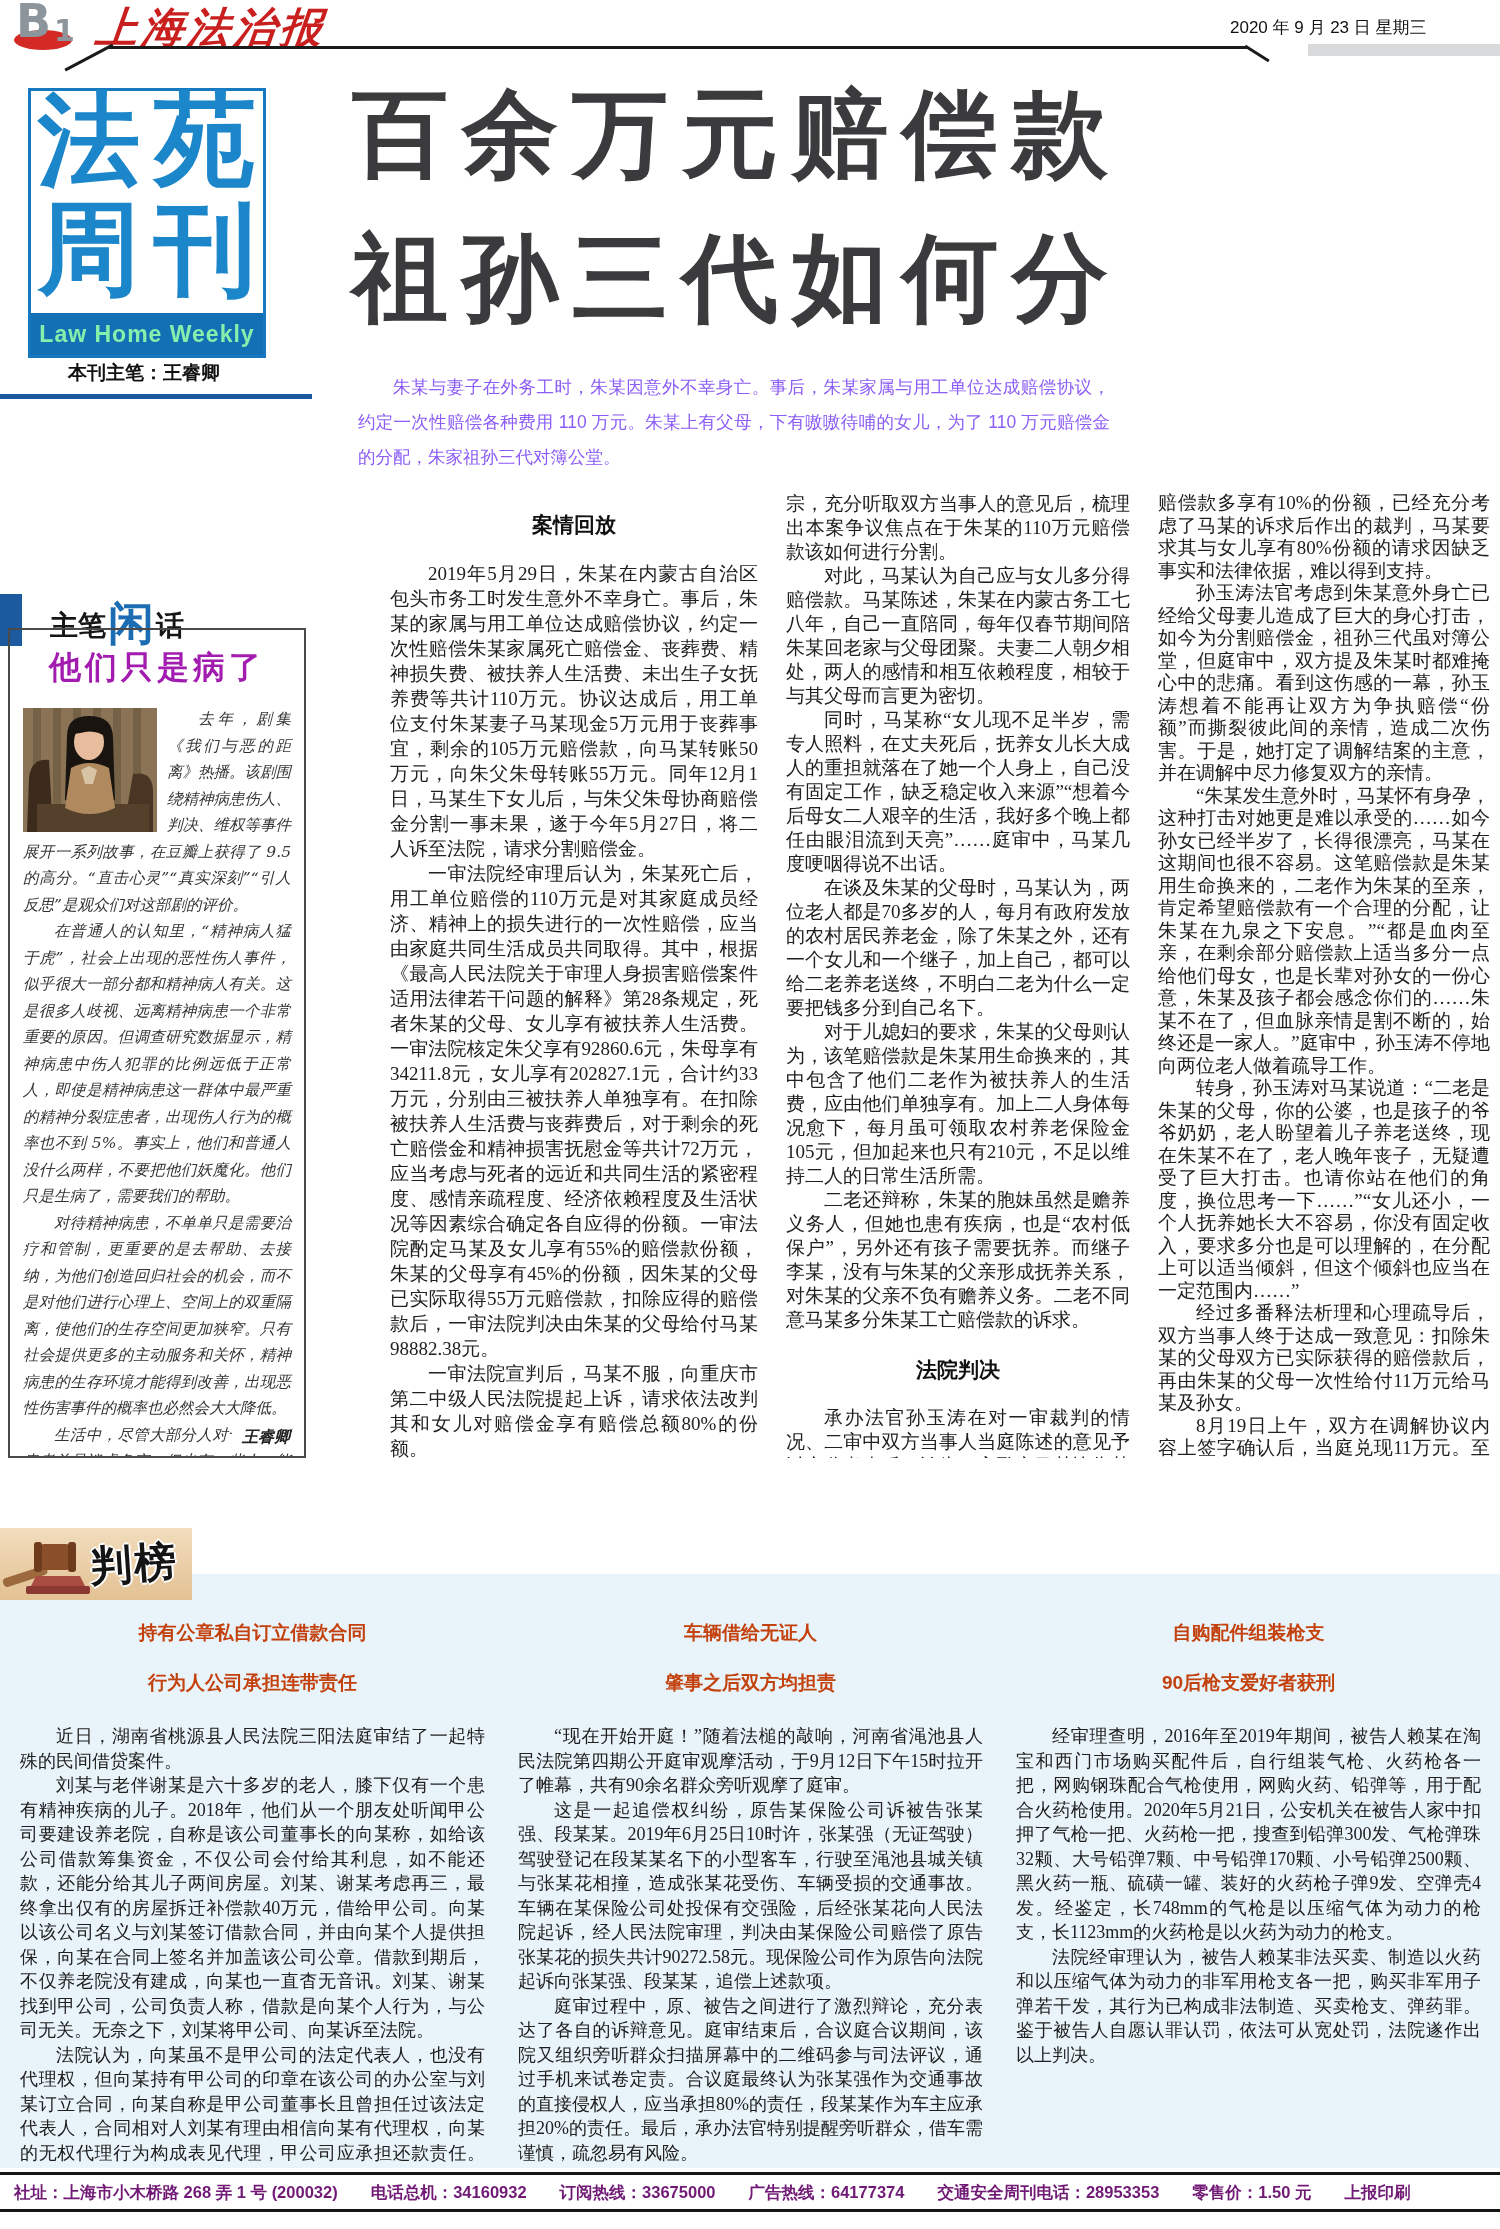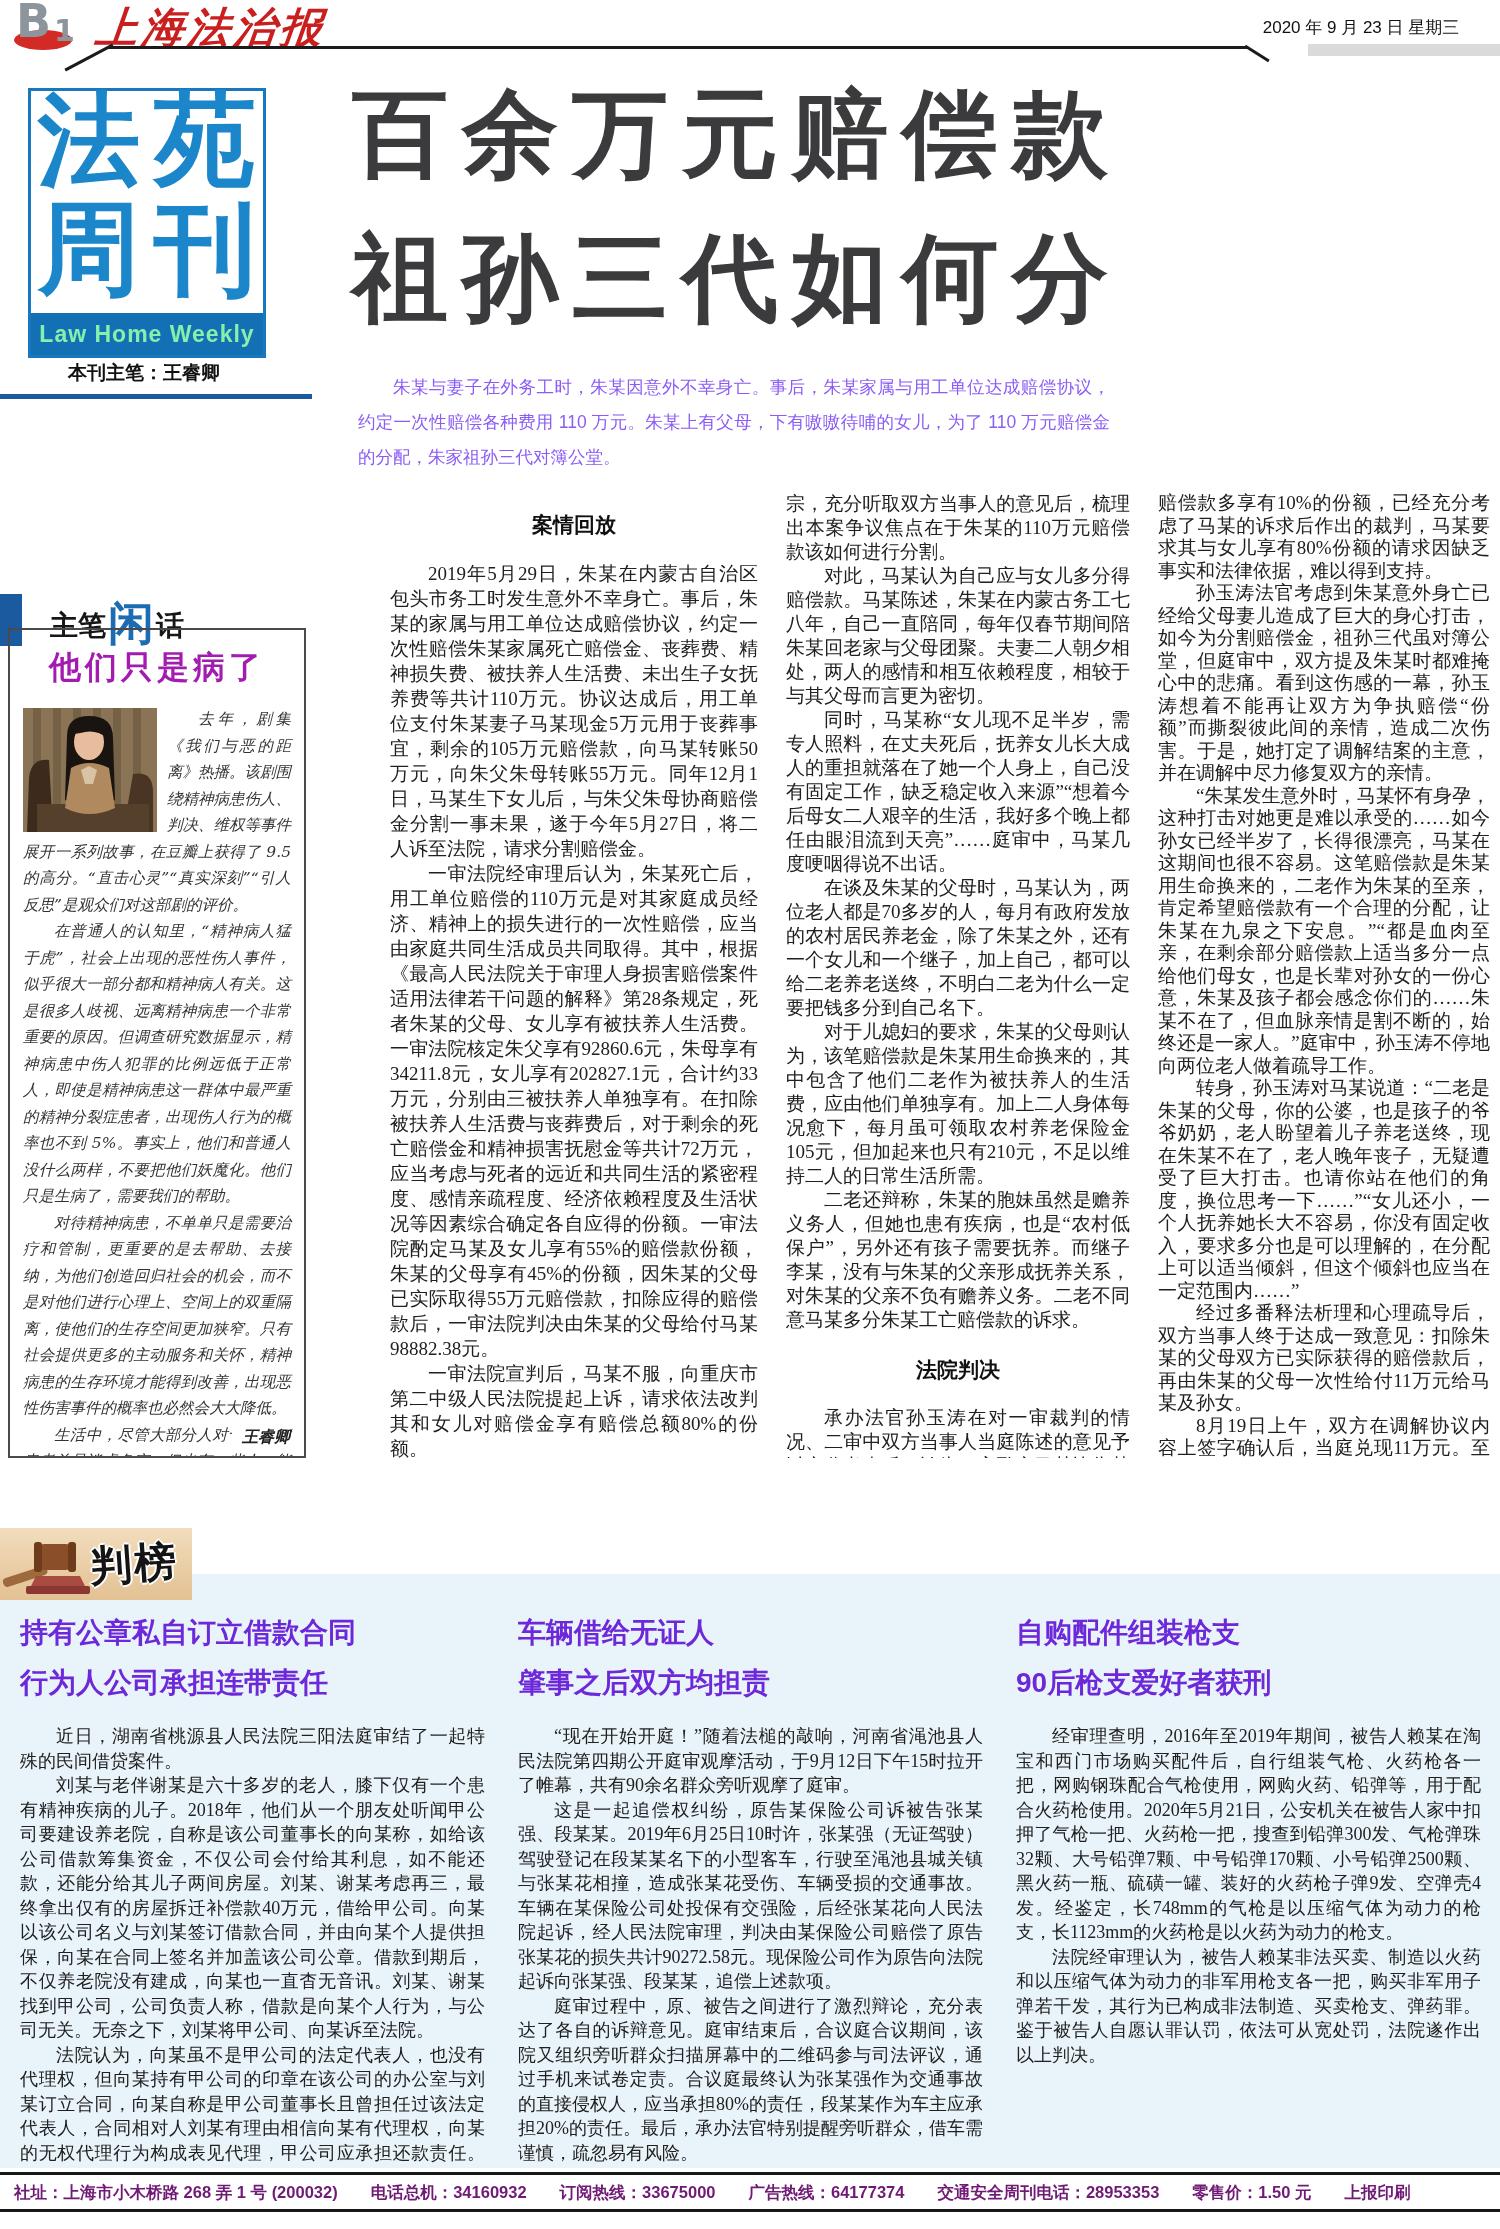--- a/index.html
+++ b/index.html
@@ -8,21 +8,21 @@
 
   
   .b1tag{position:absolute;left:10px;top:2px;width:80px;height:50px;}
   .b1red{position:absolute;left:4px;top:28px;width:58px;height:20px;background:#d42a26;border-radius:50%;}
   .b1letter{position:absolute;left:6px;top:-4px;font-family:"DejaVu Sans",sans-serif;font-weight:bold;
             font-size:46px;color:#8d959c;line-height:1;}
   .b1num{position:absolute;left:44px;top:14px;font-family:"DejaVu Sans",sans-serif;font-weight:bold;
          font-size:30px;color:#8d959c;line-height:1;}
   .masthead{position:absolute;left:96px;top:0px;font-family:"DejaVu Serif",serif;font-style:italic;
             font-weight:bold;font-size:42px;color:#c9201f;letter-spacing:4px;transform:skewX(-6deg);}
-  .dateline{position:absolute;left:1230px;top:16px;width:262px;text-align:center;
+  .dateline{position:absolute;left:1230px;top:16px;width:262px;text-align:left;
             font-family:"Liberation Sans",sans-serif;font-size:17px;color:#111;}
   .hrule{position:absolute;left:108px;top:46px;width:1140px;height:3px;background:#1b1b1b;}
   .hrule-diag-l{position:absolute;left:62px;top:56px;width:54px;height:3px;background:#1b1b1b;transform:rotate(-28deg);}
   .hrule-diag-r{position:absolute;left:1243px;top:52px;width:28px;height:3px;background:#1b1b1b;transform:rotate(32deg);}
   .graybar{position:absolute;left:1308px;top:44px;width:192px;height:12px;background:#d9dadb;}
 
   
   .logobox{position:absolute;left:28px;top:88px;width:232px;height:264px;border:3px solid #1678be;background:#fff;}
   .logochars{position:absolute;left:0;top:-6px;width:100%;height:218px;display:flex;flex-wrap:wrap;}
   .logochars span{width:50%;height:109px;font-family:"DejaVu Sans",sans-serif;font-weight:900;
@@ -71,22 +71,22 @@
 
   
   .bluepanel{position:absolute;left:0;top:1574px;width:1500px;height:594px;background:#e9f3fa;}
   .panbang{position:absolute;left:0;top:1528px;width:192px;height:72px;
            background:linear-gradient(180deg,#f2ddbd,#e3c193);overflow:hidden;}
   .panbang-label{position:absolute;right:14px;top:8px;font-family:"DejaVu Serif",serif;font-weight:900;
                  font-size:42px;color:#141414;transform:rotate(-4deg);letter-spacing:2px;
                  text-shadow:-2px 0 #fff,2px 0 #fff,0 -2px #fff,0 2px #fff,-1px -1px #fff,1px 1px #fff;}
   .botart{position:absolute;top:1608px;width:465px;height:556px;overflow:hidden;}
   #bot1{left:20px;} #bot2{left:518px;} #bot3{left:1016px;}
-  .bottitle{font-family:"Liberation Sans",sans-serif;font-weight:bold;font-size:28px;line-height:50px;
-            text-align:left;color:#6d28d9;}
+  .bottitle{font-family:"Liberation Sans",sans-serif;font-weight:bold;font-size:19px;line-height:50px;
+            text-align:center;color:#c2410c;}
   .botbody{margin-top:16px;font-size:18px;line-height:24.5px;text-align:justify;color:#202020;}
 
   
   .footer{position:absolute;left:0;top:2172px;width:1500px;height:40px;border-top:3px solid #161616;
           border-bottom:3px solid #161616;box-sizing:border-box;background:#fff;}
   .footer-text{font-family:"Liberation Sans",sans-serif;font-weight:bold;font-size:16.5px;
                line-height:34px;color:#701a75;padding-left:14px;white-space:nowrap;}
 </style>
 </head>
 <body>

